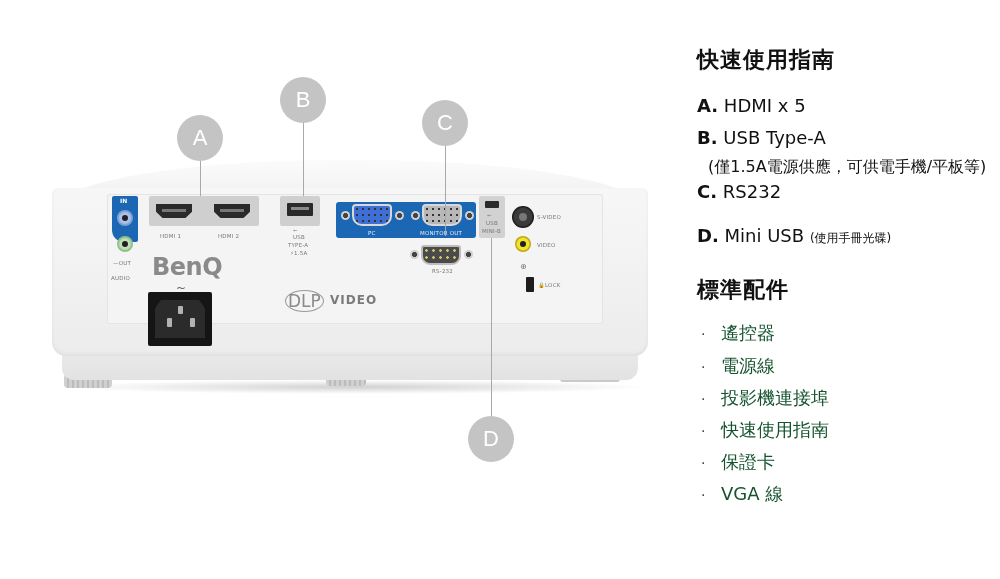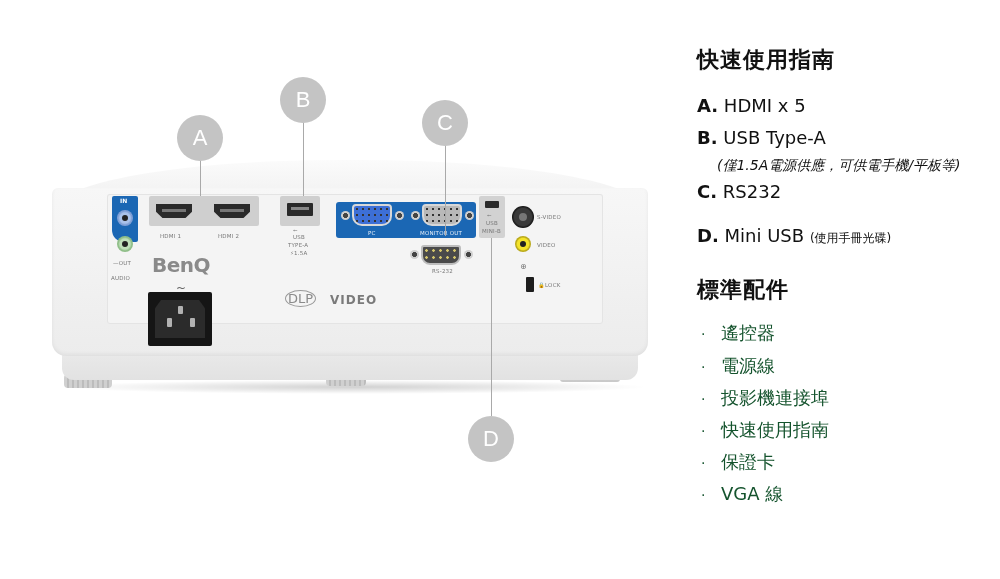--- a/index.html
+++ b/index.html
@@ -75,41 +75,41 @@
   }
   .mini-usb-box { position: absolute; left: 479px; top: 196px; width: 26px; height: 42px; background: #d2d2d2; border-radius: 2px; }
   .mini-usb-port { position: absolute; left: 485px; top: 201px; width: 14px; height: 7px; background: #2a2a2a; border-radius: 1px; }
   .power-socket { position: absolute; left: 148px; top: 292px; width: 64px; height: 54px; background: #151515; border-radius: 2px; }
   .power-inner { position: absolute; left: 155px; top: 300px; width: 50px; height: 38px; background: #2b2b2b; clip-path: polygon(12% 0, 88% 0, 100% 22%, 100% 100%, 0 100%, 0 22%); }
   .pin { position: absolute; width: 5px; height: 9px; background: #b2b2b2; border-radius: 1px; }
   .lock-slot { position: absolute; left: 526px; top: 277px; width: 8px; height: 15px; background: #1d1d1d; border-radius: 1px; }
 
   .port-label { position: absolute; font-size: 5.5px; color: #777; letter-spacing: 0.2px; white-space: nowrap; font-family: "DejaVu Sans", sans-serif; }
   .port-label.on-blue { color: #e6eef9; }
-  .benq-logo { position: absolute; left: 152px; top: 253px; font-size: 20px; font-weight: bold; color: #8a8a8a; font-family: "DejaVu Sans", sans-serif; letter-spacing: -0.5px; }
-  .dlp-logo { position: absolute; left: 285px; top: 290px; font-size: 13px; color: #8a8a8a; }
+  .benq-logo { position: absolute; left: 152px; top: 253px; font-size: 24px; font-weight: bold; color: #8a8a8a; font-family: "DejaVu Sans", sans-serif; letter-spacing: -0.5px; }
+  .dlp-logo { position: absolute; left: 285px; top: 290px; font-size: 17px; color: #8a8a8a; }
   .dlp-logo .ring { display: inline-block; border: 1.2px solid #999; border-radius: 50%; padding: 0 2px; margin-right: -3px; }
   .hdmi-logo { position: absolute; left: 330px; top: 293px; font-size: 12px; font-weight: bold; color: #7a7a7a; letter-spacing: 1px; }
   .tilde { position: absolute; left: 176px; top: 281px; font-size: 12px; color: #666; }
 
   
   .callout {
     position: absolute; width: 46px; height: 46px; border-radius: 50%;
     background: #c4c4c4; color: #fff; font-size: 22px; font-family: "Liberation Sans", sans-serif;
     display: flex; align-items: center; justify-content: center;
   }
   .leader { position: absolute; width: 1px; background: #a9a9a9; }
 
   
   .info { position: absolute; left: 697px; top: 0; width: 300px; }
   .h1 { position: absolute; left: 0; font-size: 22px; font-weight: bold; color: #111; letter-spacing: 1px; white-space: nowrap; font-family: "DejaVu Sans", sans-serif; }
   .item { position: absolute; left: 0; font-size: 18px; color: #111; white-space: nowrap; font-family: "DejaVu Sans", sans-serif; }
   .item .letter { font-weight: bold; }
   .item .note { font-size: 12px; }
-  .sub-note { position: absolute; left: 20px; font-size: 14px; color: #111; white-space: nowrap; font-style: italic; }
+  .sub-note { position: absolute; left: 11px; font-size: 16px; color: #111; white-space: nowrap; }
   .acc { position: absolute; left: 4px; font-size: 18px; color: #14532d; white-space: nowrap; }
   .acc .dot { display: inline-block; width: 20px; font-size: 14px; }
 </style>
 </head>
 <body>
 
 <div class="stage">
   <div class="shadow-floor"></div>
 
   <div class="foot knurl" style="left:64px;top:374px;width:48px;height:14px;"></div>

